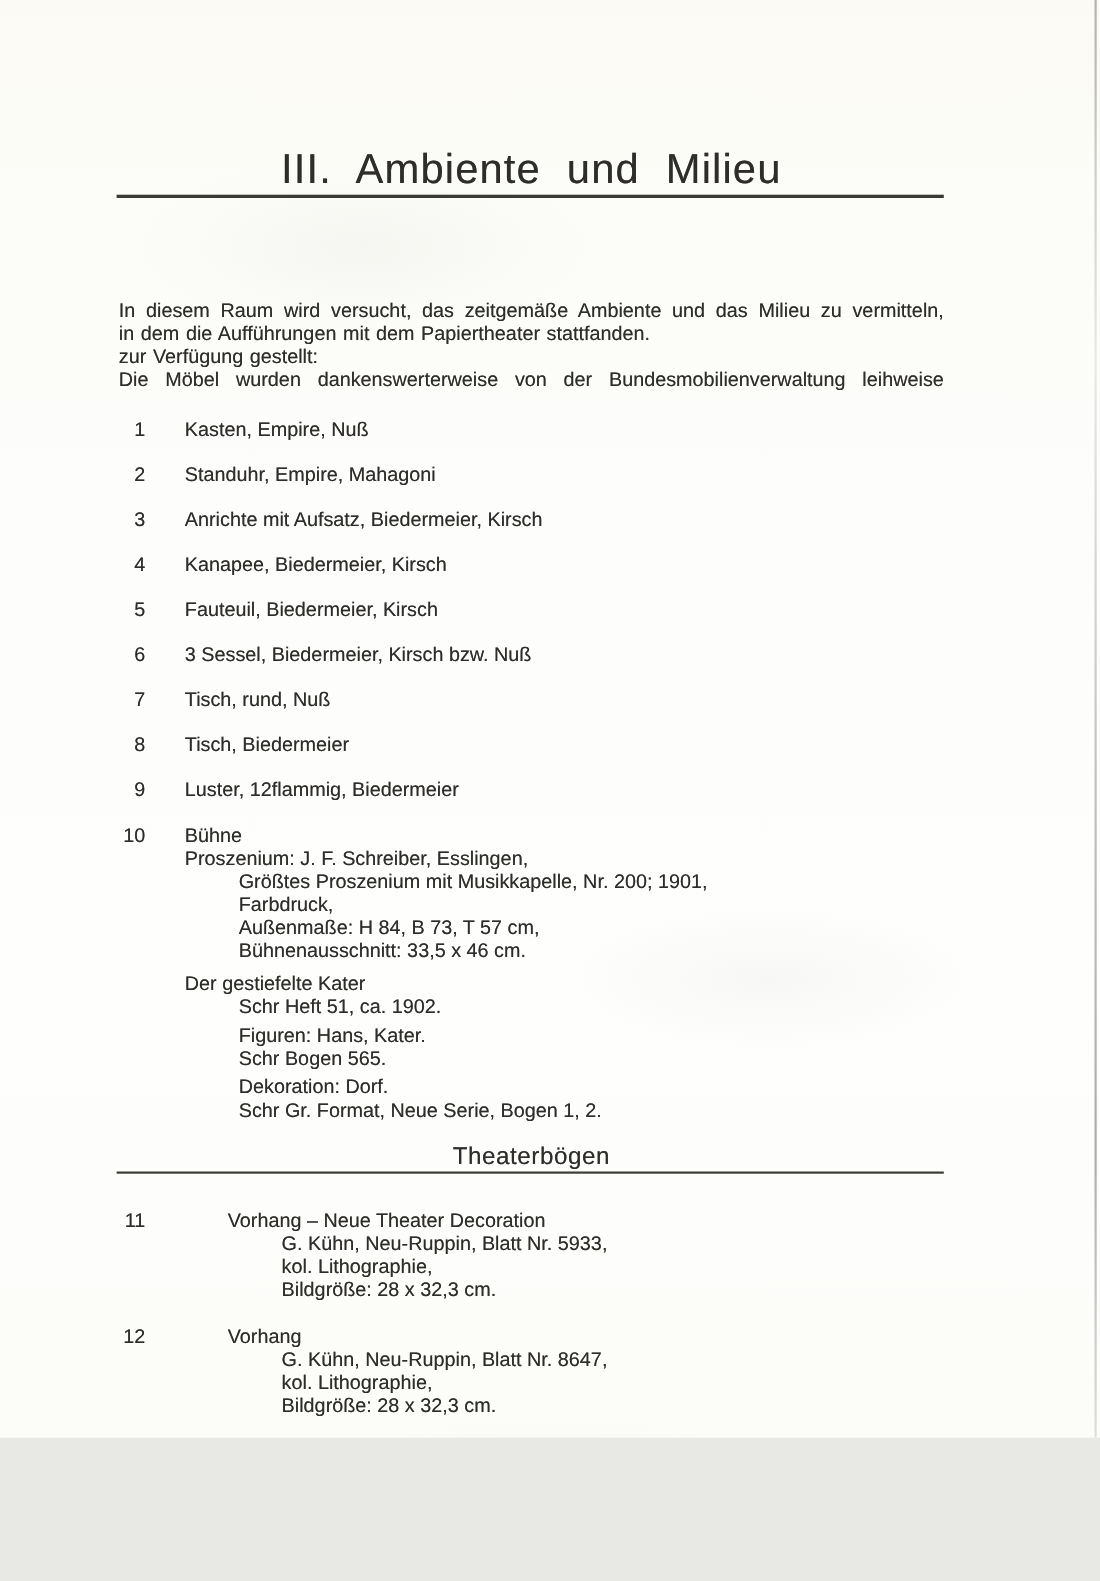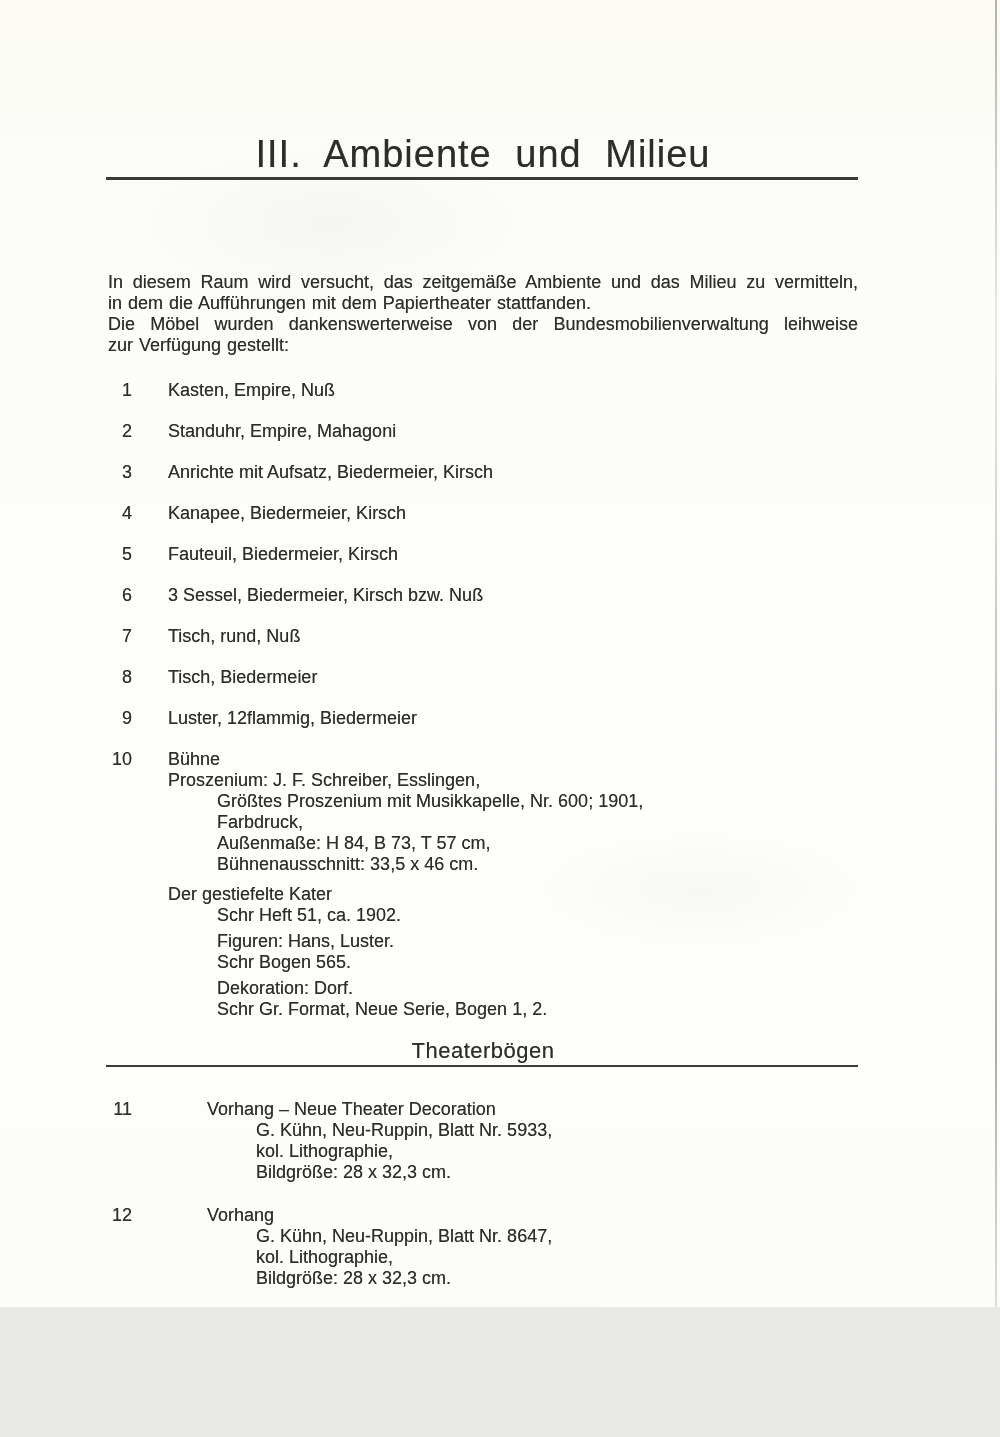--- a/index.html
+++ b/index.html
@@ -120,22 +120,22 @@
   <div class="scan-edge"></div>
 
   <div class="content">
 
     <h1 class="title">III. Ambiente und Milieu</h1>
     <div class="rule title-rule"></div>
 
     <div class="intro">
         <div class="line fill">In diesem Raum wird versucht, das zeitgemäße Ambiente und das Milieu zu vermitteln,</div>
         <div class="line">in dem die Aufführungen mit dem Papiertheater stattfanden.</div>
+        <div class="line">zur Verfügung gestellt:</div>
         <div class="line fill">Die Möbel wurden dankenswerterweise von der Bundesmobilienverwaltung leihweise</div>
-        <div class="line">zur Verfügung gestellt:</div>
       </div>
 
     <div class="catalog">
         <div class="row">
     <div class="num">1</div>
     <div class="body">
             <div class="line">Kasten, Empire, Nuß</div>
           </div>
   </div>
         <div class="row">
@@ -184,27 +184,27 @@
     <div class="num">9</div>
     <div class="body">
             <div class="line">Luster, 12flammig, Biedermeier</div>
           </div>
   </div>
         <div class="row">
     <div class="num">10</div>
     <div class="body">
             <div class="line">Bühne</div>
             <div class="line">Proszenium: J. F. Schreiber, Esslingen,</div>
-            <div class="line ind1">Größtes Proszenium mit Musikkapelle, Nr. 600; 1901,</div>
+            <div class="line ind1">Größtes Proszenium mit Musikkapelle, Nr. 200; 1901,</div>
             <div class="line ind1">Farbdruck,</div>
             <div class="line ind1">Außenmaße: H 84, B 73, T 57 cm,</div>
             <div class="line ind1">Bühnenausschnitt: 33,5 x 46 cm.</div>
             <div class="line gap-large">Der gestiefelte Kater</div>
             <div class="line ind1">Schr Heft 51, ca. 1902.</div>
-            <div class="line ind1 gap-small">Figuren: Hans, Luster.</div>
+            <div class="line ind1 gap-small">Figuren: Hans, Kater.</div>
             <div class="line ind1">Schr Bogen 565.</div>
             <div class="line ind1 gap-small">Dekoration: Dorf.</div>
             <div class="line ind1">Schr Gr. Format, Neue Serie, Bogen 1, 2.</div>
           </div>
   </div>
       </div>
 
     <h2 class="section-heading">Theaterbögen</h2>
     <div class="rule section-rule"></div>
 

